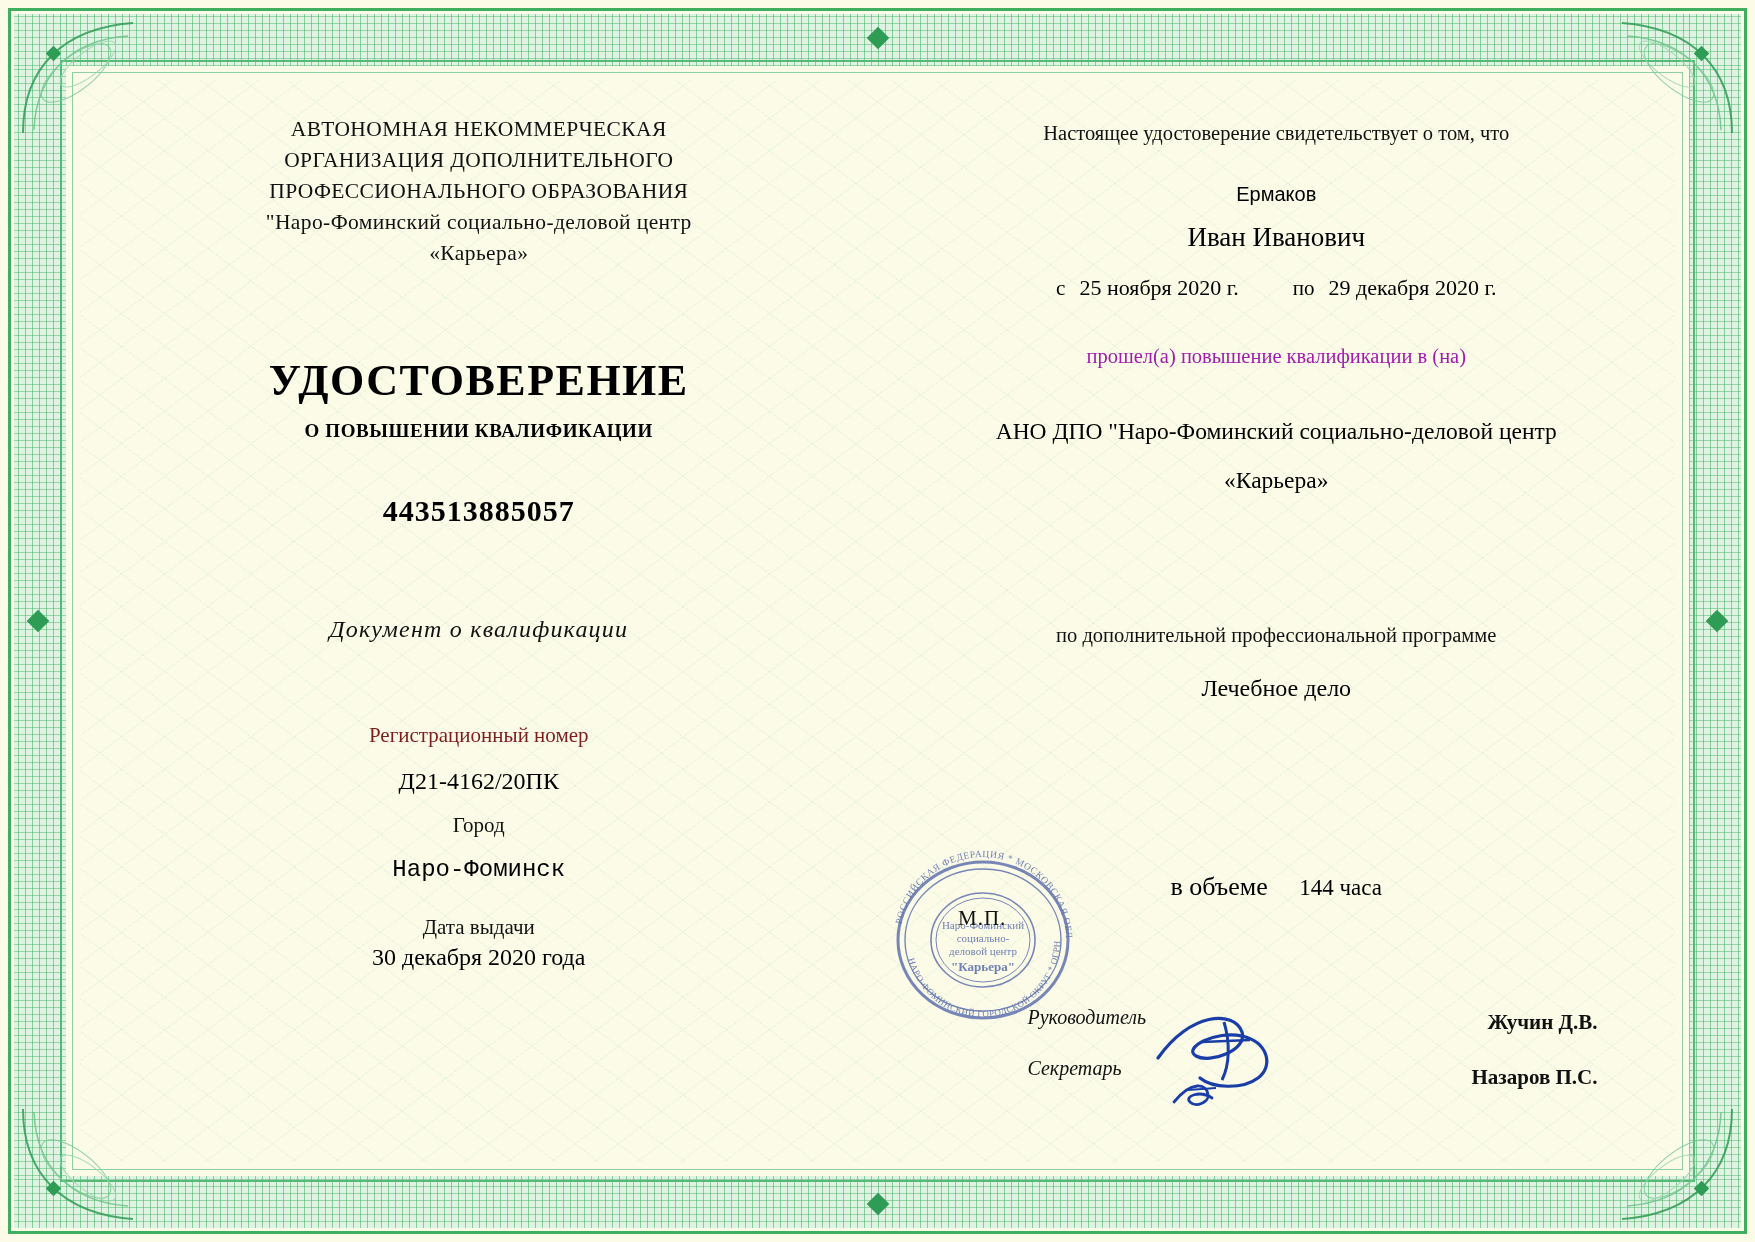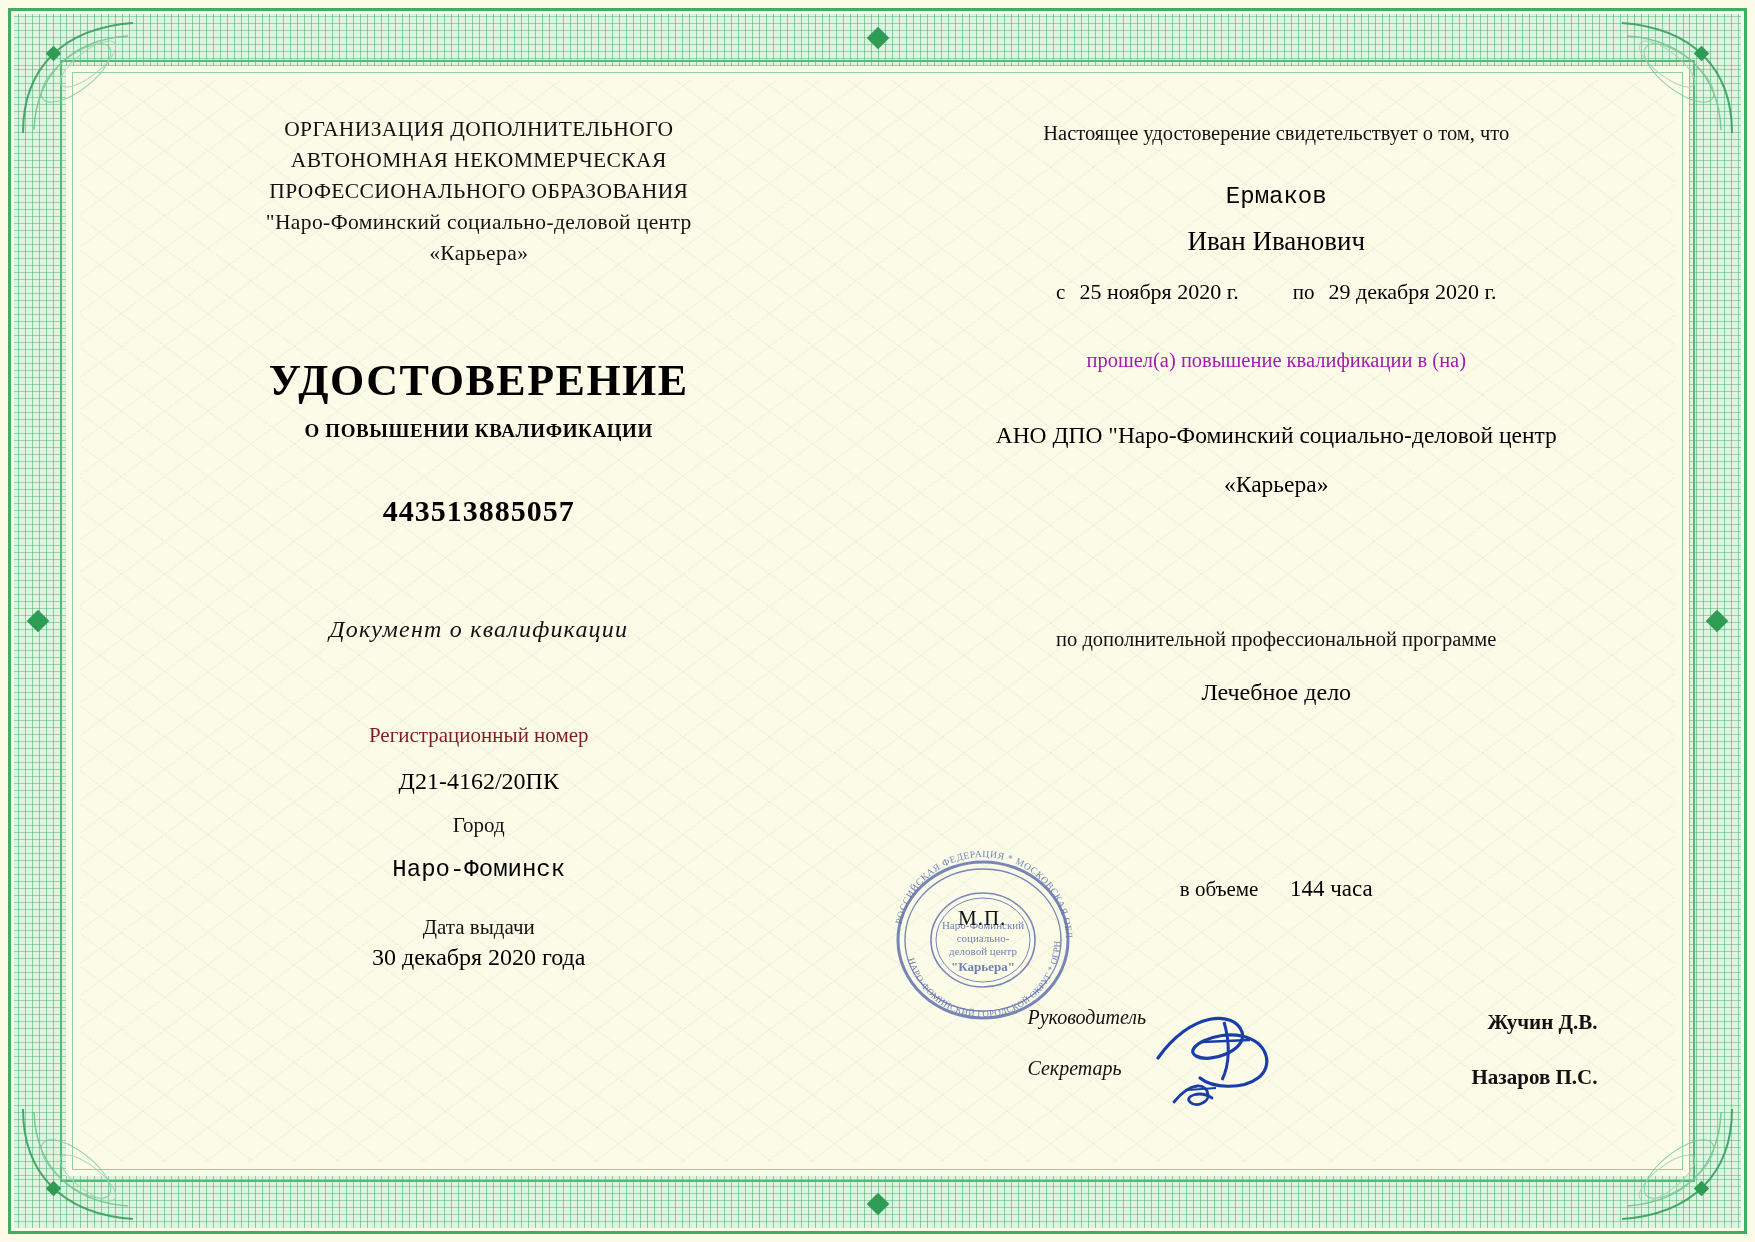--- a/index.html
+++ b/index.html
@@ -191,22 +191,22 @@
   }
 
   
   .intro {
     font-family: "Liberation Serif", serif;
     font-size: 20.5px;
     color: #111;
     text-align: center;
   }
   .surname {
-    font-family: Liberation Mono, monospace;
-    font-size: 24px;
+    font-family: Liberation Sans, sans-serif;
+    font-size: 20px;
     margin-top: 38px;
     color: #000;
   }
   .given {
     font-family: "Liberation Serif", serif;
     font-size: 27px;
     margin-top: 16px;
     color: #000;
   }
   .period {
@@ -250,21 +250,21 @@
     font-size: 24px;
     margin-top: 28px;
     color: #000;
   }
   .volume {
     font-family: "Liberation Serif", serif;
     font-size: 22px;
     margin-top: 170px;
     color: #000;
   }
-  .volume .label { font-size: 21px; }
+  .volume .label { font-size: 26px; }
   .volume .value { margin-left: 26px; font-size: 23px; }
 
   
   .sign-block {
     position: absolute;
     left: 30px;
     bottom: 46px;
     width: 100%;
     display: flex;
     align-items: flex-start;
@@ -383,22 +383,22 @@
   <div class="edge-diamond right"></div>
   <div class="edge-diamond tl2"></div>
   <div class="edge-diamond tr2"></div>
   <div class="edge-diamond bl2"></div>
   <div class="edge-diamond br2"></div>
 
   <div class="content">
 
     <div class="col-left">
       <div class="org-name">
+        <div class="upper">АВТОНОМНАЯ НЕКОММЕРЧЕСКАЯ</div>
         <div class="upper">ОРГАНИЗАЦИЯ ДОПОЛНИТЕЛЬНОГО</div>
-        <div class="upper">АВТОНОМНАЯ НЕКОММЕРЧЕСКАЯ</div>
         <div class="upper">ПРОФЕССИОНАЛЬНОГО ОБРАЗОВАНИЯ</div>
         <div>"Наро-Фоминский социально-деловой центр</div>
         <div>«Карьера»</div>
       </div>
 
       <div class="title-main">УДОСТОВЕРЕНИЕ</div>
       <div class="title-sub">О ПОВЫШЕНИИ КВАЛИФИКАЦИИ</div>
       <div class="doc-number">443513885057</div>
       <div class="doc-qual">Документ о квалификации</div>
 

